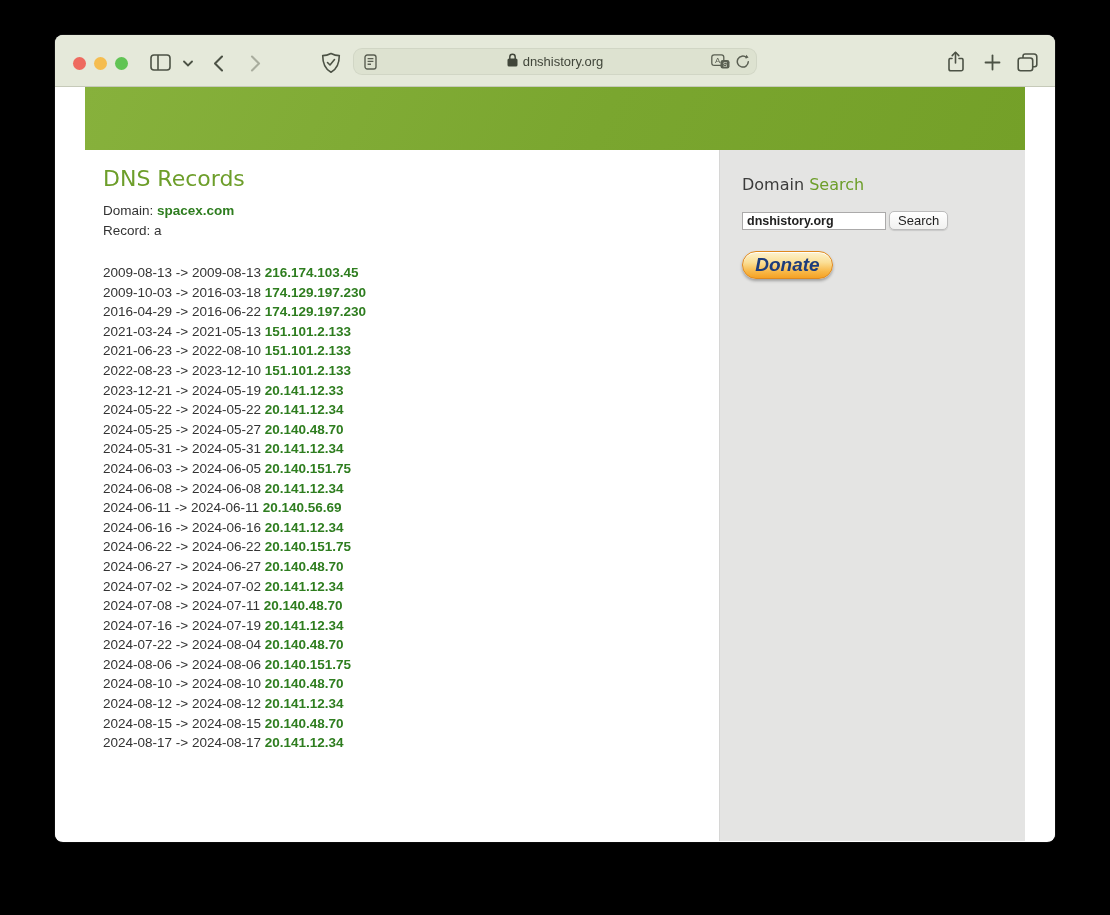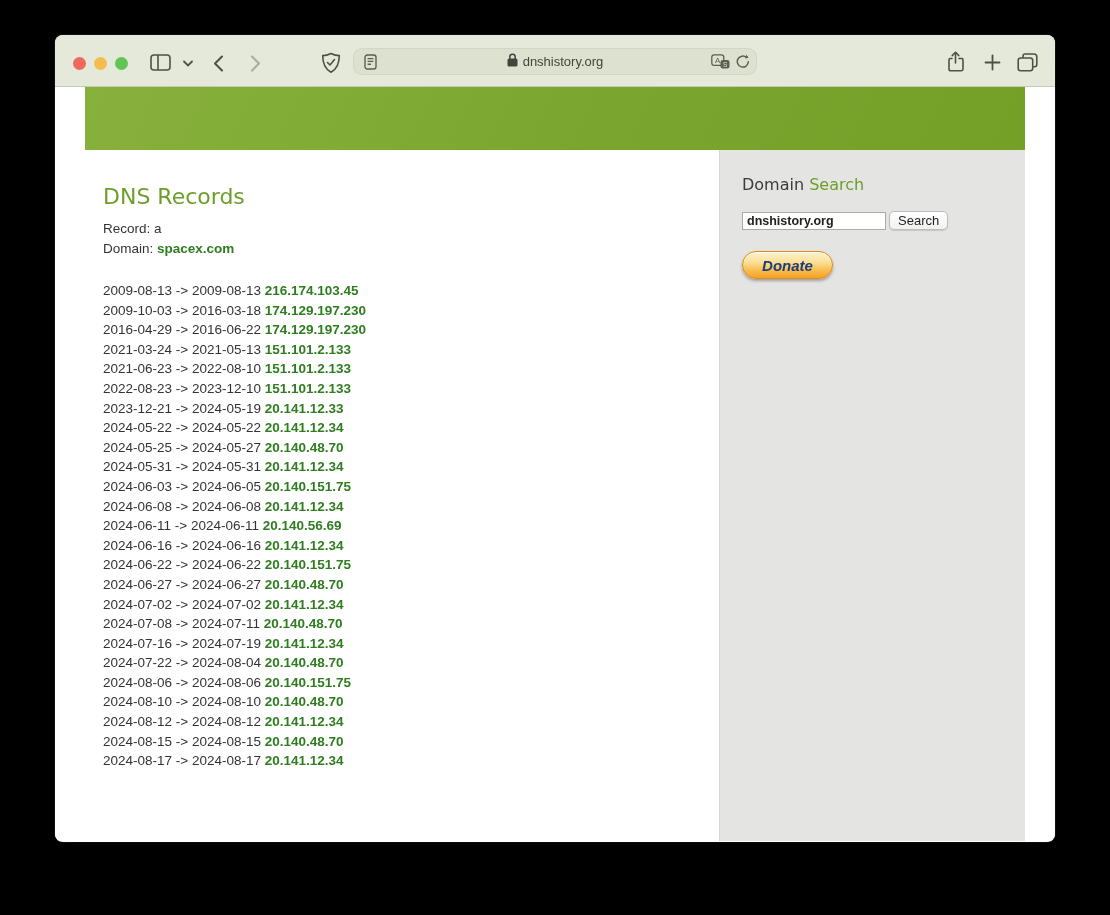--- a/index.html
+++ b/index.html
@@ -38,21 +38,21 @@
   .url-reader { position: absolute; left: 10px; top: 5px; color: #5a5f52; }
   .url-right { position: absolute; right: 6px; top: 5px; display: flex; align-items: center; gap: 6px; color: #5a5f52; }
 
   
   .page { position: relative; height: 754px; background: #fff; padding: 0 30px; }
   .banner {
     height: 63px;
     background: linear-gradient(115deg, #87b13c 0%, #7aa62f 55%, #74a028 100%);
   }
   .columns { display: flex; height: 691px; }
-  .main-col { width: 634px; background: #fff; padding: 34px 0 0 18px; }
+  .main-col { width: 634px; background: #fff; padding: 16px 0 0 18px; }
   .side-col { width: 306px; background: #e4e4e3; border-left: 1px solid #d6d6d5; padding: 25px 0 0 22px; }
 
   h1.page-title {
     font-family: "DejaVu Sans", sans-serif; font-weight: 500;
     font-size: 22px; color: #6d9e2a; letter-spacing: 0;
   }
   .meta { margin-top: 10px; font-size: 13.5px; line-height: 19.5px; color: #333; }
   a.green-link { color: #2e7d1f; font-weight: bold; text-decoration: none; cursor: pointer; }
 
   .records { margin-top: 23px; font-size: 13.5px; line-height: 19.6px; color: #333; }
@@ -73,21 +73,21 @@
     background: linear-gradient(#ffffff, #f1f1f0); border: 1px solid #bcbcbc; border-radius: 5px;
     box-shadow: 0 1px 1px rgba(0,0,0,0.12); cursor: pointer;
   }
 
   .donate-btn {
     margin-top: 21px; width: 91px; height: 28px; border-radius: 14px;
     border: 1px solid #e0891d;
     background: linear-gradient(#fdf3cf 0%, #fbdf96 40%, #f8b848 75%, #f5a124 100%);
     box-shadow: 0 2px 3px rgba(0,0,0,0.3), inset 0 1px 0 rgba(255,255,255,0.85);
     color: #1d3c7c; font-family: "Liberation Sans", sans-serif;
-    font-size: 15px; font-weight: bold; font-style: italic;
+    font-size: 19px; font-weight: bold; font-style: italic;
     display: flex; align-items: center; justify-content: center; cursor: pointer;
   }
 </style>
 </head>
 <body>
 
 <div class="stage">
   <div class="window">
 
     <div class="toolbar">
@@ -181,26 +181,26 @@
     </div>
 
     <div class="page">
       <div class="banner"></div>
 
       <div class="columns">
         <div class="main-col">
           <h1 class="page-title">DNS Records</h1>
           <div class="meta">
             <div>
+              <span>Domain:</span>
+              <a class="green-link">spacex.com</a>
+            </div>
+            <div>
               <span>Record:</span>
               <span>a</span>
-            </div>
-            <div>
-              <span>Domain:</span>
-              <a class="green-link">spacex.com</a>
             </div>
           </div>
           <div class="records" id="records">
               <div class="record-line"><span>2009-08-13 -&gt; 2009-08-13 </span><a class="green-link">216.174.103.45</a></div>
               <div class="record-line"><span>2009-10-03 -&gt; 2016-03-18 </span><a class="green-link">174.129.197.230</a></div>
               <div class="record-line"><span>2016-04-29 -&gt; 2016-06-22 </span><a class="green-link">174.129.197.230</a></div>
               <div class="record-line"><span>2021-03-24 -&gt; 2021-05-13 </span><a class="green-link">151.101.2.133</a></div>
               <div class="record-line"><span>2021-06-23 -&gt; 2022-08-10 </span><a class="green-link">151.101.2.133</a></div>
               <div class="record-line"><span>2022-08-23 -&gt; 2023-12-10 </span><a class="green-link">151.101.2.133</a></div>
               <div class="record-line"><span>2023-12-21 -&gt; 2024-05-19 </span><a class="green-link">20.141.12.33</a></div>

